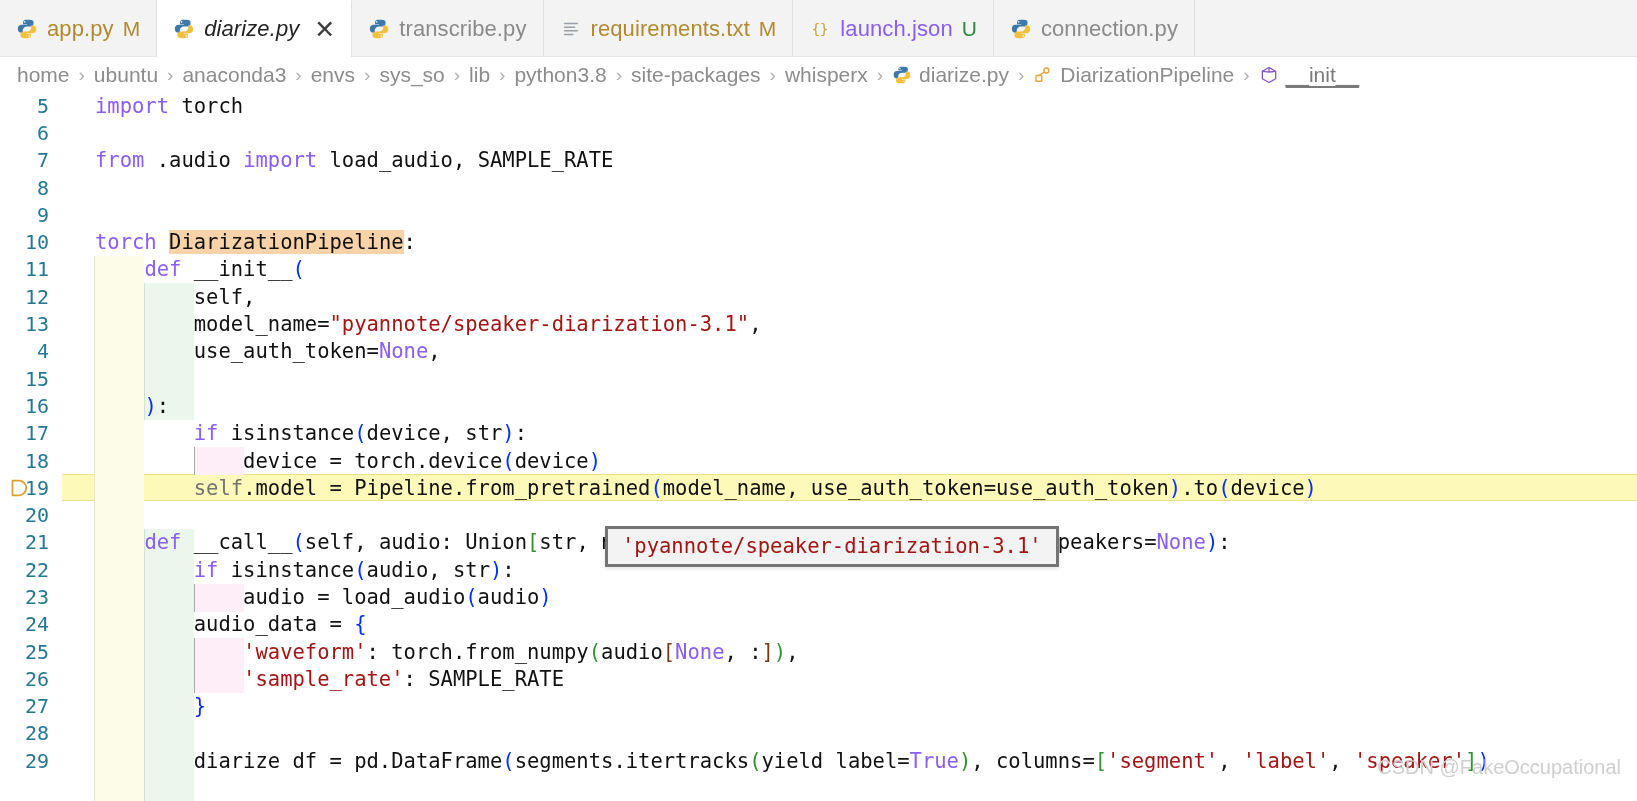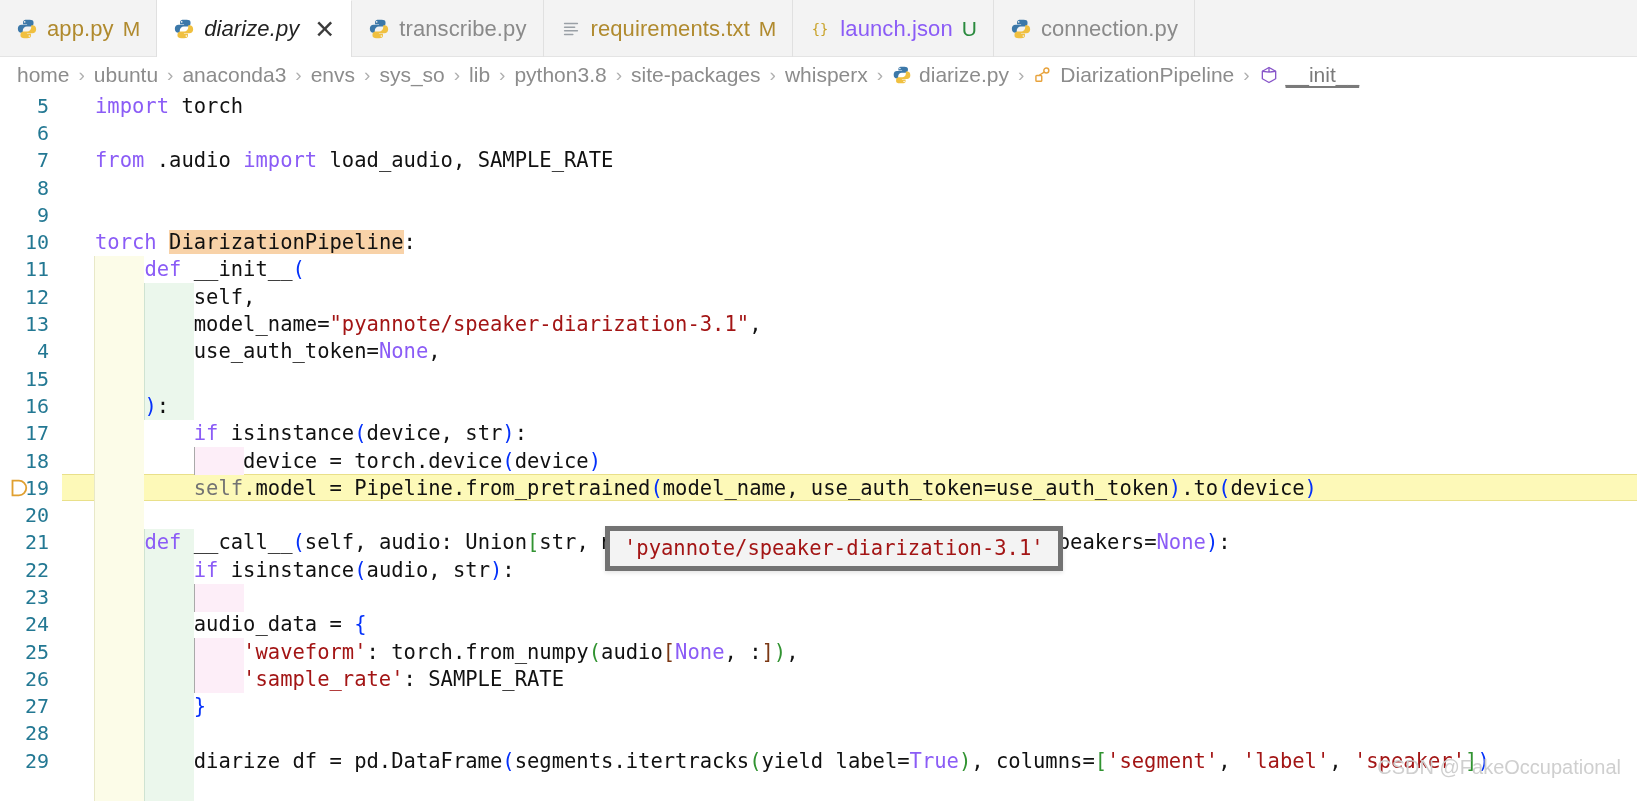--- a/index.html
+++ b/index.html
@@ -125,21 +125,21 @@
   .hlword {
     background:#f8d2a8;
     color:#111111;
   }
 
   
   .hover-tip {
     position: absolute;
     left: 605px; top: 434px;
     background: #f3f3f3;
-    border: 5px solid #737373;
+    border: 3px solid #737373;
     padding: 5px 14px 6px 14px;
     font-family: "DejaVu Sans Mono", monospace;
     font-size: 20.5px;
     color: #a31515;
     z-index: 20;
     box-shadow: 0 2px 4px rgba(0,0,0,.10);
     white-space: pre;
   }
 
   
@@ -418,20 +418,21 @@
         <span class="code"><span class="plain">    </span><span class="kw">def</span><span class="plain"> __call__</span><span class="brk1">(</span><span class="plain">self, audio: Union</span><span class="brk2">[</span><span class="plain">str, np.ndarray</span><span class="brk2">]</span><span class="plain">, min_speakers=</span><span class="kw">None</span><span class="plain">, max_speakers=</span><span class="kw">None</span><span class="brk1">)</span><span class="plain">:</span></span>
       </div>
 
       <div class="row">
         <span class="lnum">22</span>
         <span class="code"><span class="plain">        </span><span class="kw">if</span><span class="plain"> isinstance</span><span class="brk1">(</span><span class="plain">audio, str</span><span class="brk1">)</span><span class="plain">:</span></span>
       </div>
 
       <div class="row">
         <span class="lnum">23</span>
+        <span class="code"><span class="plain">            audio = load_audio</span><span class="brk1">(</span><span class="plain">audio</span><span class="brk1">)</span></span>
       </div>
 
       <div class="row">
         <span class="lnum">24</span>
         <span class="code"><span class="plain">        audio_data = </span><span class="brk1">{</span></span>
       </div>
 
       <div class="row">
         <span class="lnum">25</span>
         <span class="code"><span class="plain">            </span><span class="str">'waveform'</span><span class="plain">: torch.from_numpy</span><span class="brk2">(</span><span class="plain">audio</span><span class="brk3">[</span><span class="kw">None</span><span class="plain">, :</span><span class="brk3">]</span><span class="brk2">)</span><span class="plain">,</span></span>

